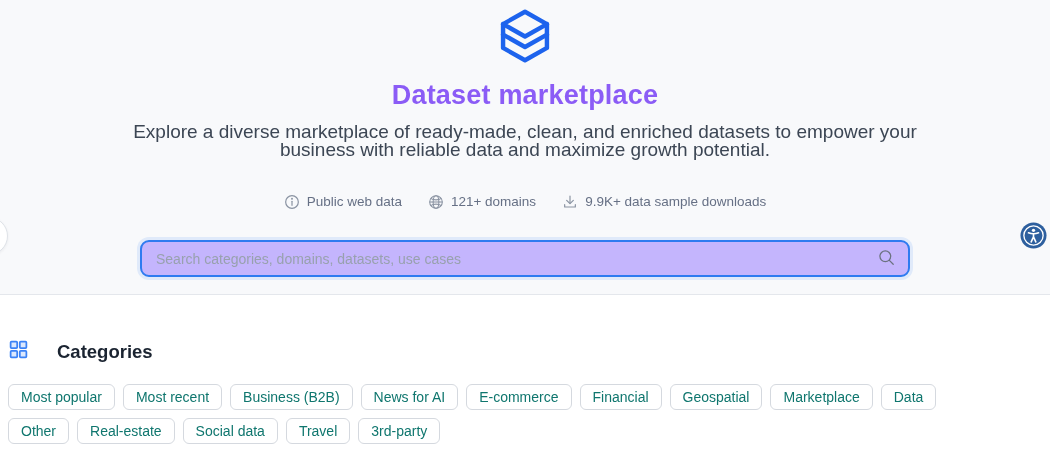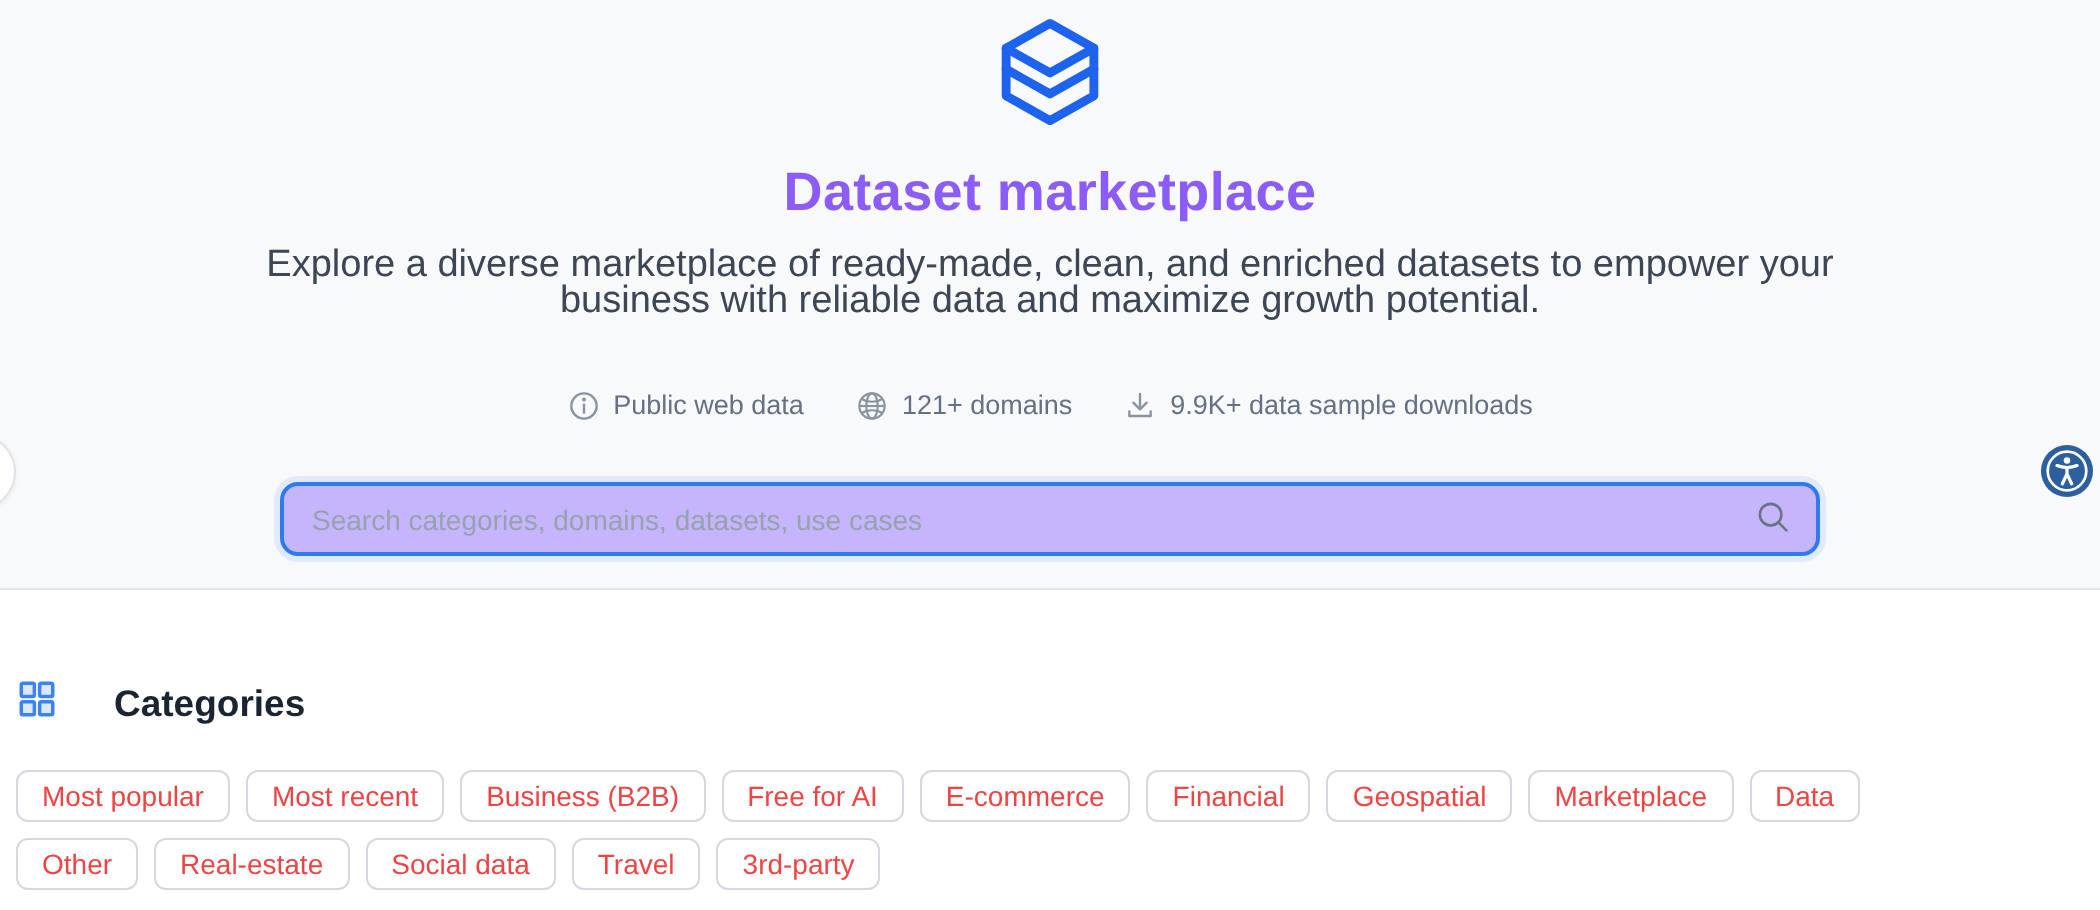--- a/index.html
+++ b/index.html
@@ -134,21 +134,21 @@
   .chip {
     display: inline-flex;
     align-items: center;
     height: 26px;
     padding: 0 12px;
     background: #ffffff;
     border: 1px solid #d5d9df;
     border-radius: 6px;
     font-family: "Liberation Sans", sans-serif;
     font-size: 14px;
-    color: #ef4444;
+    color: #0f766e;
     cursor: pointer;
     white-space: nowrap;
   }
 </style>
 </head>
 <body>
 
 <div class="hero">
 
   <div class="logo-wrap">
@@ -237,21 +237,21 @@
         <rect x="3" y="13.5" width="7.5" height="7.5" rx="1"></rect>
         <rect x="13.5" y="13.5" width="7.5" height="7.5" rx="1"></rect>
       </svg>
     </span>
     <h2 class="categories-title">Categories</h2>
   </div>
   <div class="chips" id="chips">
       <button class="chip">Most popular</button>
       <button class="chip">Most recent</button>
       <button class="chip">Business (B2B)</button>
-      <button class="chip">Free for AI</button>
+      <button class="chip">News for AI</button>
       <button class="chip">E-commerce</button>
       <button class="chip">Financial</button>
       <button class="chip">Geospatial</button>
       <button class="chip">Marketplace</button>
       <button class="chip">Data</button>
       <button class="chip">Other</button>
       <button class="chip">Real-estate</button>
       <button class="chip">Social data</button>
       <button class="chip">Travel</button>
       <button class="chip">3rd-party</button>

